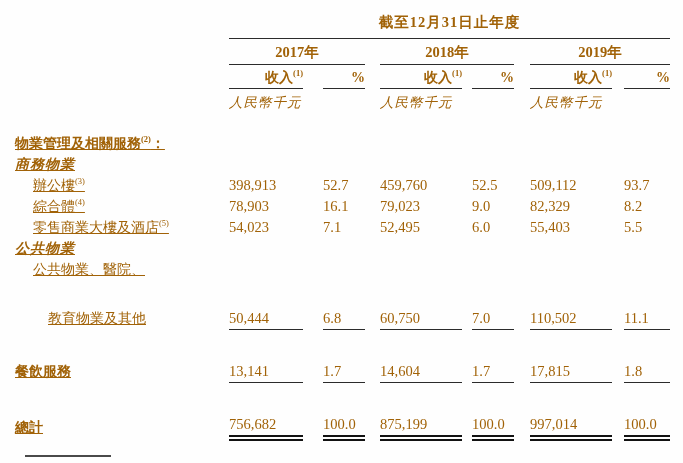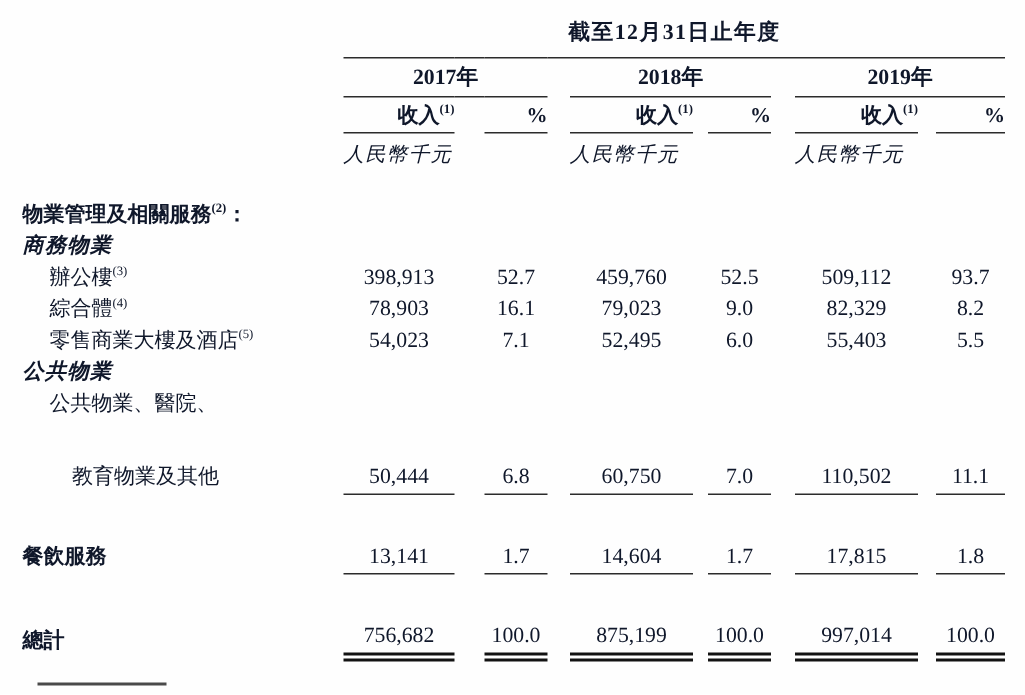--- a/index.html
+++ b/index.html
@@ -1,20 +1,20 @@
 <!DOCTYPE html>
 <html><head>
 <meta charset="utf-8">
 <style>
   html,body { margin:0; padding:0; background:#ffffff; }
   .page {
     position:relative;
     width:683px; height:463px;
     background:#fefefe;
-    color:#0f172a;
+    color:#a16207;
     font-family:"Liberation Serif","DejaVu Serif",serif;
     overflow:hidden;
   }
   table.fin {
     border-collapse:collapse;
     table-layout:fixed;
     margin:12px 0 0 15px;
     width:655px;
   }
   td {
@@ -23,26 +23,26 @@
     line-height:21px;
     vertical-align:bottom;
     white-space:nowrap;
     overflow:visible;
   }
   .b-bot { border-bottom:1px solid #2b2b2b; }
   .title-cell { text-align:center; font-weight:bold; font-size:14.5px; padding-bottom:5px; letter-spacing:1px; }
   .year-cell { text-align:center; font-weight:bold; font-size:14.5px; padding-top:3px; padding-bottom:1px; }
   .colhead { text-align:right; font-weight:bold; font-size:14px; padding-top:2px; }
   .currency { font-style:italic; font-size:13.5px; letter-spacing:1px; padding-top:3px; }
-  .lbl { font-size:14px; }
+  .lbl { font-size:14px;text-decoration:underline; }
   .sec { font-weight:bold; }
   .bi { font-weight:bold; font-style:italic; letter-spacing:1px; }
   .ind1 { padding-left:18px; }
   .ind2 { padding-left:33px;margin-top:28px; }
-  .num { text-align:center; font-size:14.5px; }
+  .num { text-align:left; font-size:14.5px; }
   sup { font-size:8.5px; line-height:0; vertical-align:super; letter-spacing:0; }
   .dbl { border-bottom:6px double #121212; }
   tr.sp-a td { height:20px; }
   tr.sp-b td { height:31px; }
   .footnote-rule {
     position:absolute;
     left:25px; top:455px;
     width:86px; height:0;
     border-top:2px solid #4a4a4a;
   }

